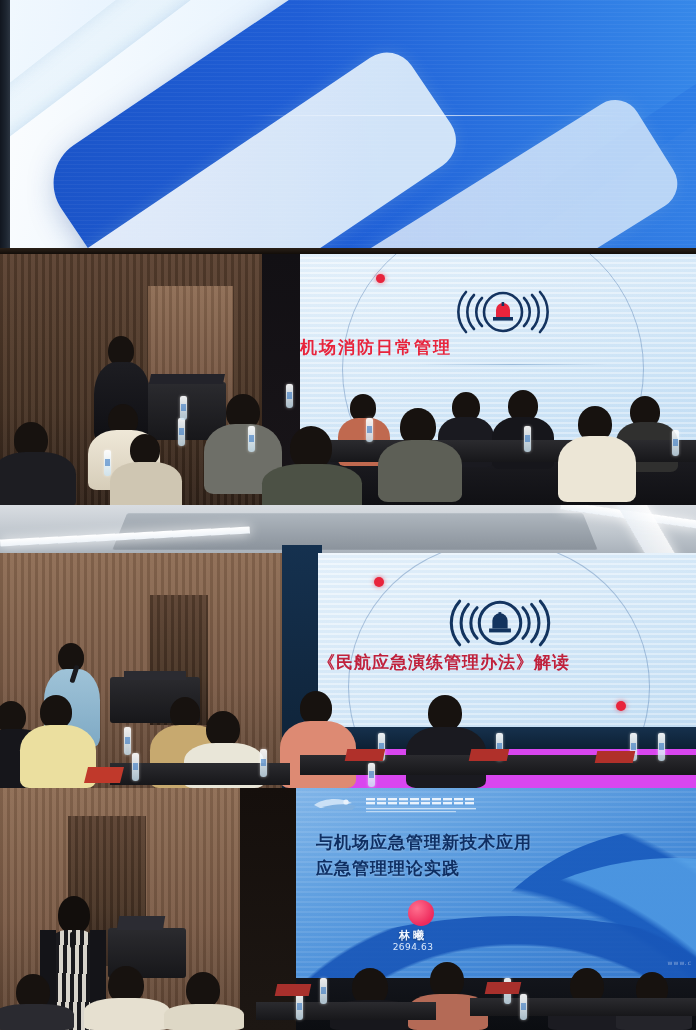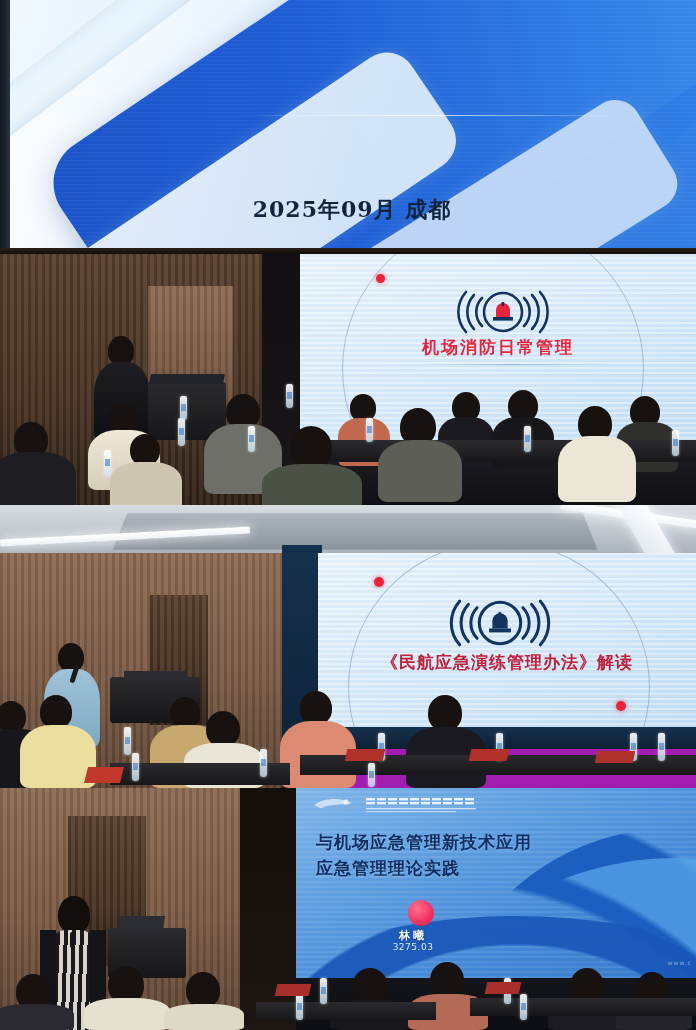--- a/index.html
+++ b/index.html
@@ -56,21 +56,21 @@
       repeating-linear-gradient(90deg,rgba(0,0,0,.16) 0 3px, rgba(255,255,255,.04) 3px 7px),
       linear-gradient(180deg,#5c4231 0%,#4a3526 60%,#33241a 100%);}
   .screen{position:absolute;overflow:hidden;
      background:linear-gradient(160deg,#eaf4fc 0%,#dcecf9 40%,#cfe5f7 70%,#c2ddf3 100%);}
   .screen .scan{position:absolute;inset:0;
      background:repeating-linear-gradient(0deg,rgba(255,255,255,.30) 0 2px,rgba(170,205,235,.12) 2px 5px);}
   .orbit{position:absolute;border:1px solid rgba(90,130,180,.45);border-radius:50%;}
   .dot{position:absolute;border-radius:50%;background:#e8243c;box-shadow:0 0 5px rgba(230,40,60,.6);}
   .siren{position:absolute;}
   .siren svg{display:block;}
-  .slide-cap{position:absolute;text-align:center;white-space:nowrap;
+  .slide-cap{position:absolute;text-align:left;white-space:nowrap;
      font-family:"DejaVu Sans","Liberation Sans",sans-serif;font-weight:700;}
   .capline{position:absolute;height:1px;background:linear-gradient(90deg,rgba(120,160,200,0),rgba(120,160,200,.6),rgba(120,160,200,0));}
   .head{position:absolute;border-radius:50% 50% 45% 45%;background:#17120f;}
   .body{position:absolute;border-radius:40% 40% 12% 12%;}
   .bottle{position:absolute;width:7px;border-radius:2px 2px 3px 3px;
      background:linear-gradient(180deg,rgba(255,255,255,.92),rgba(205,230,245,.8));
      box-shadow:0 0 3px rgba(255,255,255,.5);}
   .bottle:after{content:"";position:absolute;left:1px;top:34%;width:5px;height:28%;background:rgba(40,110,190,.55);}
   .table{position:absolute;background:linear-gradient(180deg,#2b2b2f 0%,#17171a 100%);}
 
@@ -78,21 +78,21 @@
   #p2{top:254px;height:251px;background:#2a2118;}
   .p2-wall{position:absolute;left:0;top:0;width:300px;height:251px;}
   .p2-door{position:absolute;left:148px;top:32px;width:85px;height:150px;}
   .p2-darkwall{position:absolute;left:262px;top:0;width:58px;height:251px;
      background:linear-gradient(180deg,#121014 0%,#191519 100%);}
   .p2-screen{left:300px;top:0px;width:396px;height:215px;}
   .p2-rowdark{position:absolute;left:300px;top:205px;width:396px;height:46px;
      background:linear-gradient(180deg,#1b1b20,#101014);}
 
   
-  #p3{top:505px;height:283px;background:#a21caf;}
+  #p3{top:505px;height:283px;background:#d946ef;}
   .p3-ceiling{position:absolute;left:0;top:0;width:696px;height:62px;
      background:linear-gradient(180deg,#d9dde2 0%,#bfc6cd 45%,#9aa3ad 100%);}
   .p3-ceil-inner{position:absolute;left:120px;top:6px;width:470px;height:40px;
      background:linear-gradient(180deg,#aeb6be,#8b939c);border-radius:2px;
      transform:perspective(260px) rotateX(24deg);}
   .p3-lightstrip{position:absolute;background:linear-gradient(180deg,#ffffff,#eef3f8);
      box-shadow:0 0 12px rgba(255,255,255,.9);}
   .p3-wall{position:absolute;left:0;top:48px;width:300px;height:235px;}
   .p3-door{position:absolute;left:150px;top:90px;width:58px;height:130px;}
   .p3-bluewall{position:absolute;left:282px;top:40px;width:40px;height:243px;
@@ -136,21 +136,20 @@
   <div class="panel" id="p1">
     <div class="slide1">
       <div class="shard sh4"></div>
       <div class="shard sh1"></div>
       <div class="blueblock"></div>
       <div class="shard sh2"></div>
       <div class="blueblock2"></div>
       <div class="shard sh3"></div>
       <div class="scanlines"></div>
       <div class="p1-rule"></div>
-      <div class="p1-date">2025年09月 成都</div>
     </div>
     <div class="p1-dark-left"></div>
     <div class="p1-dark-bottom"></div>
   </div>
 
   <div class="panel" id="p2">
     <div class="p2-wall wood-dark"></div>
     <div class="p2-door wood"></div>
     <div class="p2-darkwall"></div>
 
@@ -355,21 +354,21 @@
         </svg>
       </div>
 
       <div class="p4-title">
         <div>与机场应急管理新技术应用</div>
         <div>应急管理理论实践</div>
       </div>
 
       <div class="p4-pinkdot" style="left:112px;top:112px;"></div>
       <div class="p4-name" style="left:62px;top:140px;width:110px;">林曦</div>
-      <div class="p4-date" style="left:62px;top:154px;width:110px;">3275.03</div>
+      <div class="p4-date" style="left:62px;top:154px;width:110px;">2694.63</div>
       <div class="p4-url">www.c</div>
     </div>
     <div class="p4-rowdark"></div>
 
     <div>
       <div class="head" style="left:58px;top:108px;width:32px;height:38px;background:#120e0c;"></div>
       <div class="body" style="left:40px;top:142px;width:66px;height:100px;
           background:repeating-linear-gradient(92deg,#1a1a1e 0 4px,#d9d5cc 4px 8px);"></div>
       <div style="position:absolute;left:40px;top:142px;width:16px;height:100px;background:#141418;"></div>
       <div style="position:absolute;left:90px;top:142px;width:16px;height:100px;background:#141418;"></div>

